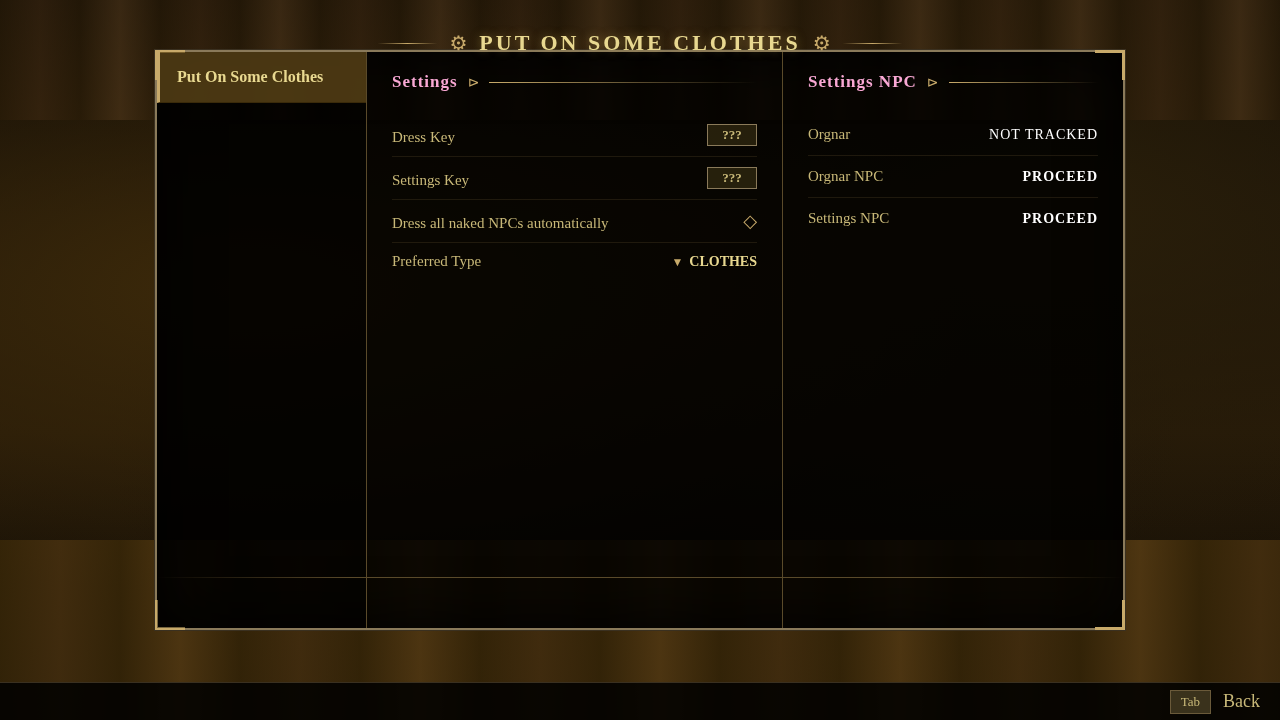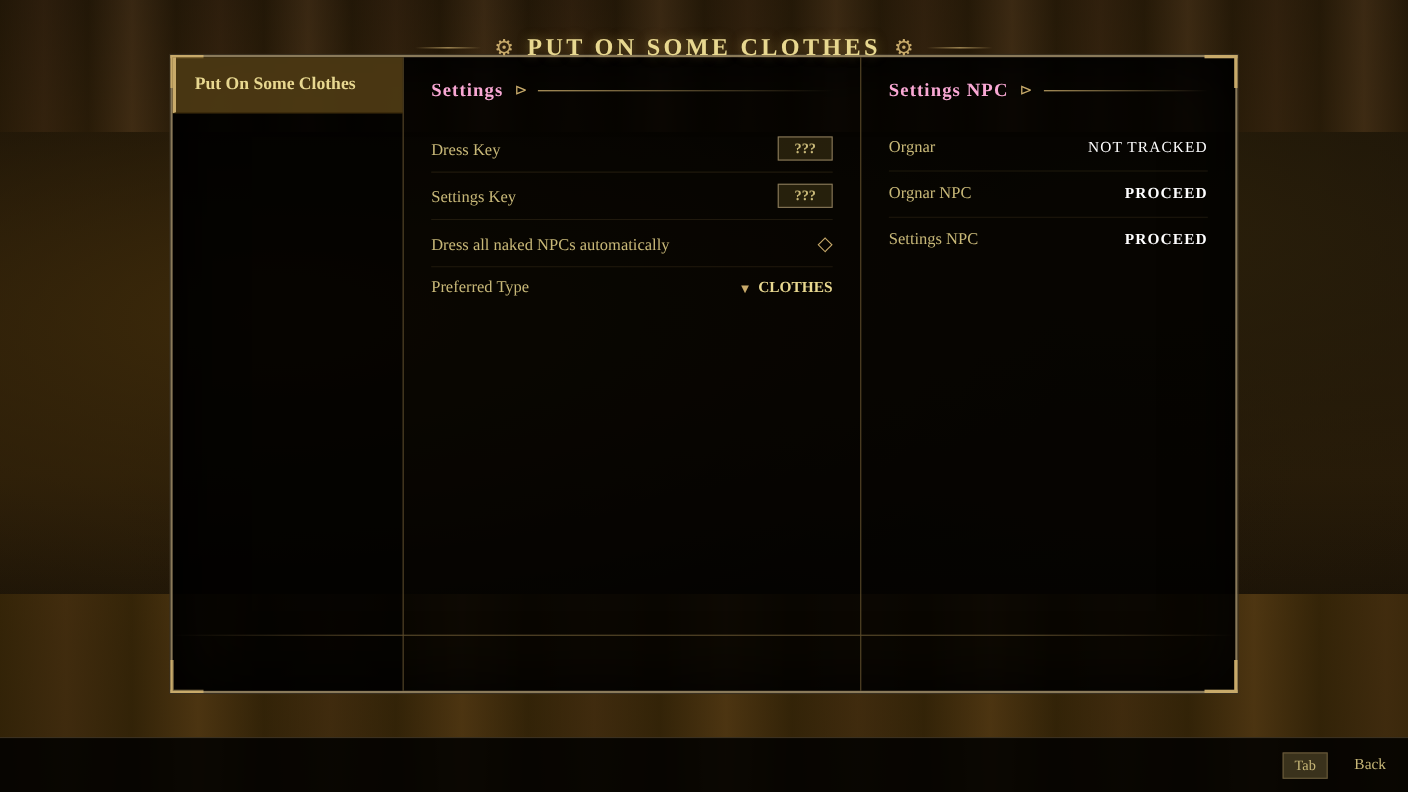--- a/index.html
+++ b/index.html
@@ -262,43 +262,43 @@
       letter-spacing: 1px;
       cursor: pointer;
     }
 
     
     .bottom-bar {
       position: absolute;
       bottom: 0;
       left: 0;
       right: 0;
-      height: 50px;
+      height: 38px;
       background: rgba(0,0,0,0.85);
       border-top: 1px solid #3a3020;
       display: flex;
       align-items: center;
       justify-content: flex-end;
       padding: 0 20px;
       gap: 8px;
     }
 
     .hint-key {
       background: rgba(80,70,40,0.7);
       border: 1px solid #6a5a3a;
       color: #c8b878;
       padding: 3px 10px;
       font-size: 13px;
       font-family: 'Georgia', serif;
     }
 
     .hint-text {
       color: #c8b878;
-      font-size: 14px;
-      margin-left: 16px;
+      font-size: 18px;
+      margin-left: 4px;
     }
 
     
     .h-divider {
       position: absolute;
       bottom: 50px;
       left: 0; right: 0;
       height: 1px;
       background: linear-gradient(90deg, transparent, #5a4a2a 20%, #5a4a2a 80%, transparent);
     }

